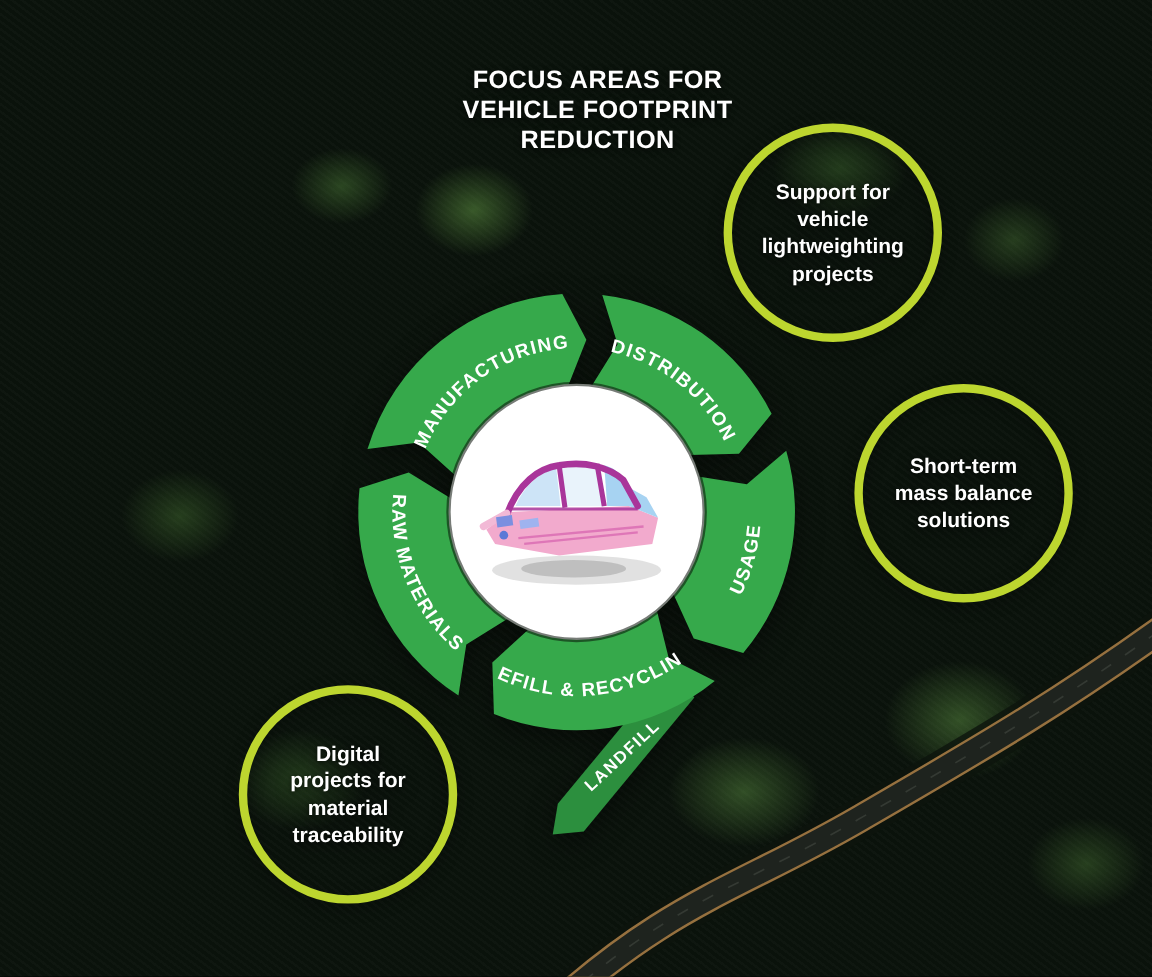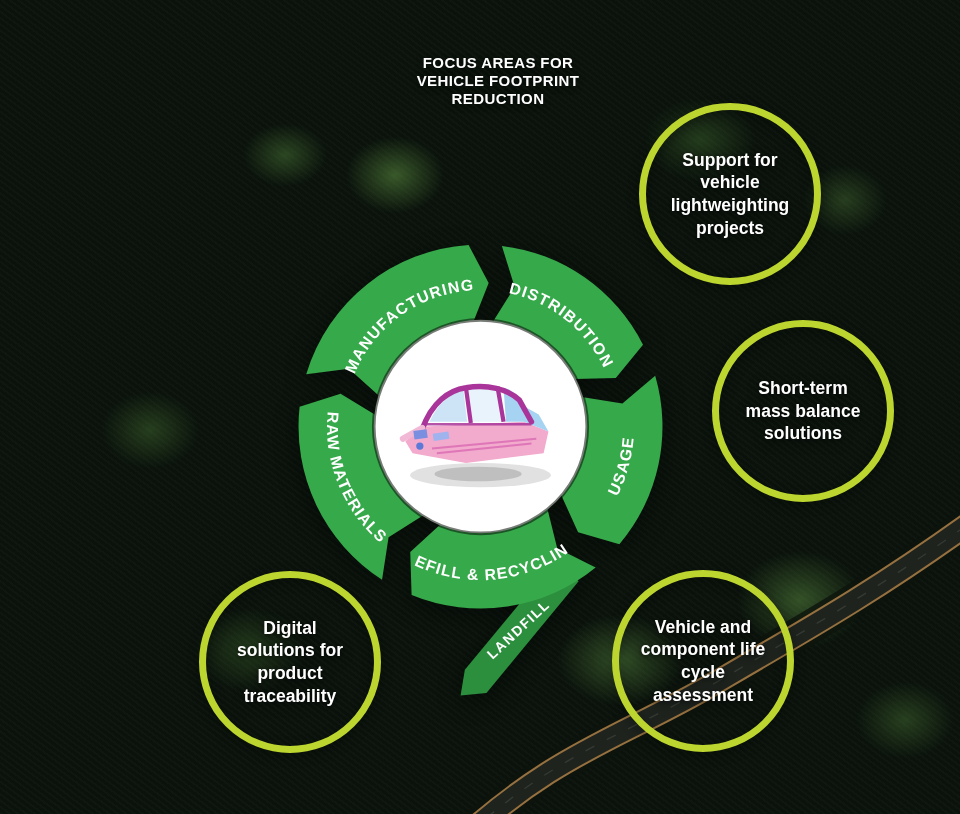--- a/index.html
+++ b/index.html
@@ -41,37 +41,37 @@
       radial-gradient(80px 60px at 250px 650px, rgba(70,118,52,.40) 0%, rgba(70,118,52,0) 70%),
       radial-gradient(90px 65px at 620px 660px, rgba(96,150,70,.45) 0%, rgba(96,150,70,0) 70%),
       radial-gradient(90px 70px at 800px 600px, rgba(100,156,72,.45) 0%, rgba(100,156,72,0) 70%),
       radial-gradient(70px 55px at 905px 720px, rgba(80,128,58,.40) 0%, rgba(80,128,58,0) 70%),
       repeating-linear-gradient(37deg, rgba(255,255,255,0.018) 0 2px, rgba(0,0,0,0.02) 2px 5px);
   }
   .road-svg{ position:absolute; inset:0; }
   
   .title{
     position:absolute; left:328px; top:54px; width:340px; margin:0;
-    text-align:center; font-size:15px; font-weight:bold; line-height:1.2;
+    text-align:center; font-size:21px; font-weight:bold; line-height:1.2;
     letter-spacing:.4px; white-space:pre-line;
     text-shadow:0 2px 6px rgba(0,0,0,.65);
   }
   
   .bubble{
     position:absolute; width:182px; height:182px; box-sizing:border-box;
     border:7px solid var(--accent,#bdd62f); border-radius:50%;
     display:flex; align-items:center; justify-content:center;
     filter:drop-shadow(0 3px 6px rgba(0,0,0,.35));
   }
   .bubble-label{
     text-align:center; font-size:17.5px; font-weight:bold; line-height:1.3;
     white-space:pre-line; text-shadow:0 1px 4px rgba(0,0,0,.6); padding:0 6px;
   }
   .b1{left:195px; top:102px;}
-  .b2{left:639px; top:103px;}
+  .b2{left:603px; top:103px;}
   .b3{left:83px;  top:321px;}
   .b4{left:712px; top:320px;justify-content:center;}
   .b5{left:199px; top:571px;}
   .b6{left:612px; top:570px;}
   
   .cycle{
     position:absolute; left:250px; top:196px; width:461px; height:534px;
     filter:drop-shadow(0 6px 12px rgba(0,0,0,.45));
   }
   .seg-label{
@@ -108,27 +108,22 @@
 lightweighting
 projects</div>
   </div>
   <div class="bubble b4">
     <div class="bubble-label">Short-term
 mass balance
 solutions</div>
   </div>
   <div class="bubble b5">
     <div class="bubble-label">Digital
-solutions for product
+projects for material
 traceability</div>
-  </div>
-  <div class="bubble b6">
-    <div class="bubble-label">Vehicle and
-component life cycle
-assessment</div>
   </div>
 
   <svg id="cycle-svg" class="cycle" viewBox="0 0 380 440">
     <defs>
       <clipPath id="center-clip">
           <circle cx="190" cy="190" r="86"></circle>
         </clipPath>
     </defs>
 
     <polygon points="253.1,298.5 177.1,390.5 173.6,411.6 194.9,409.5 270.9,317.5" style="fill:var(--landfill,#2c8f3e)"></polygon>

